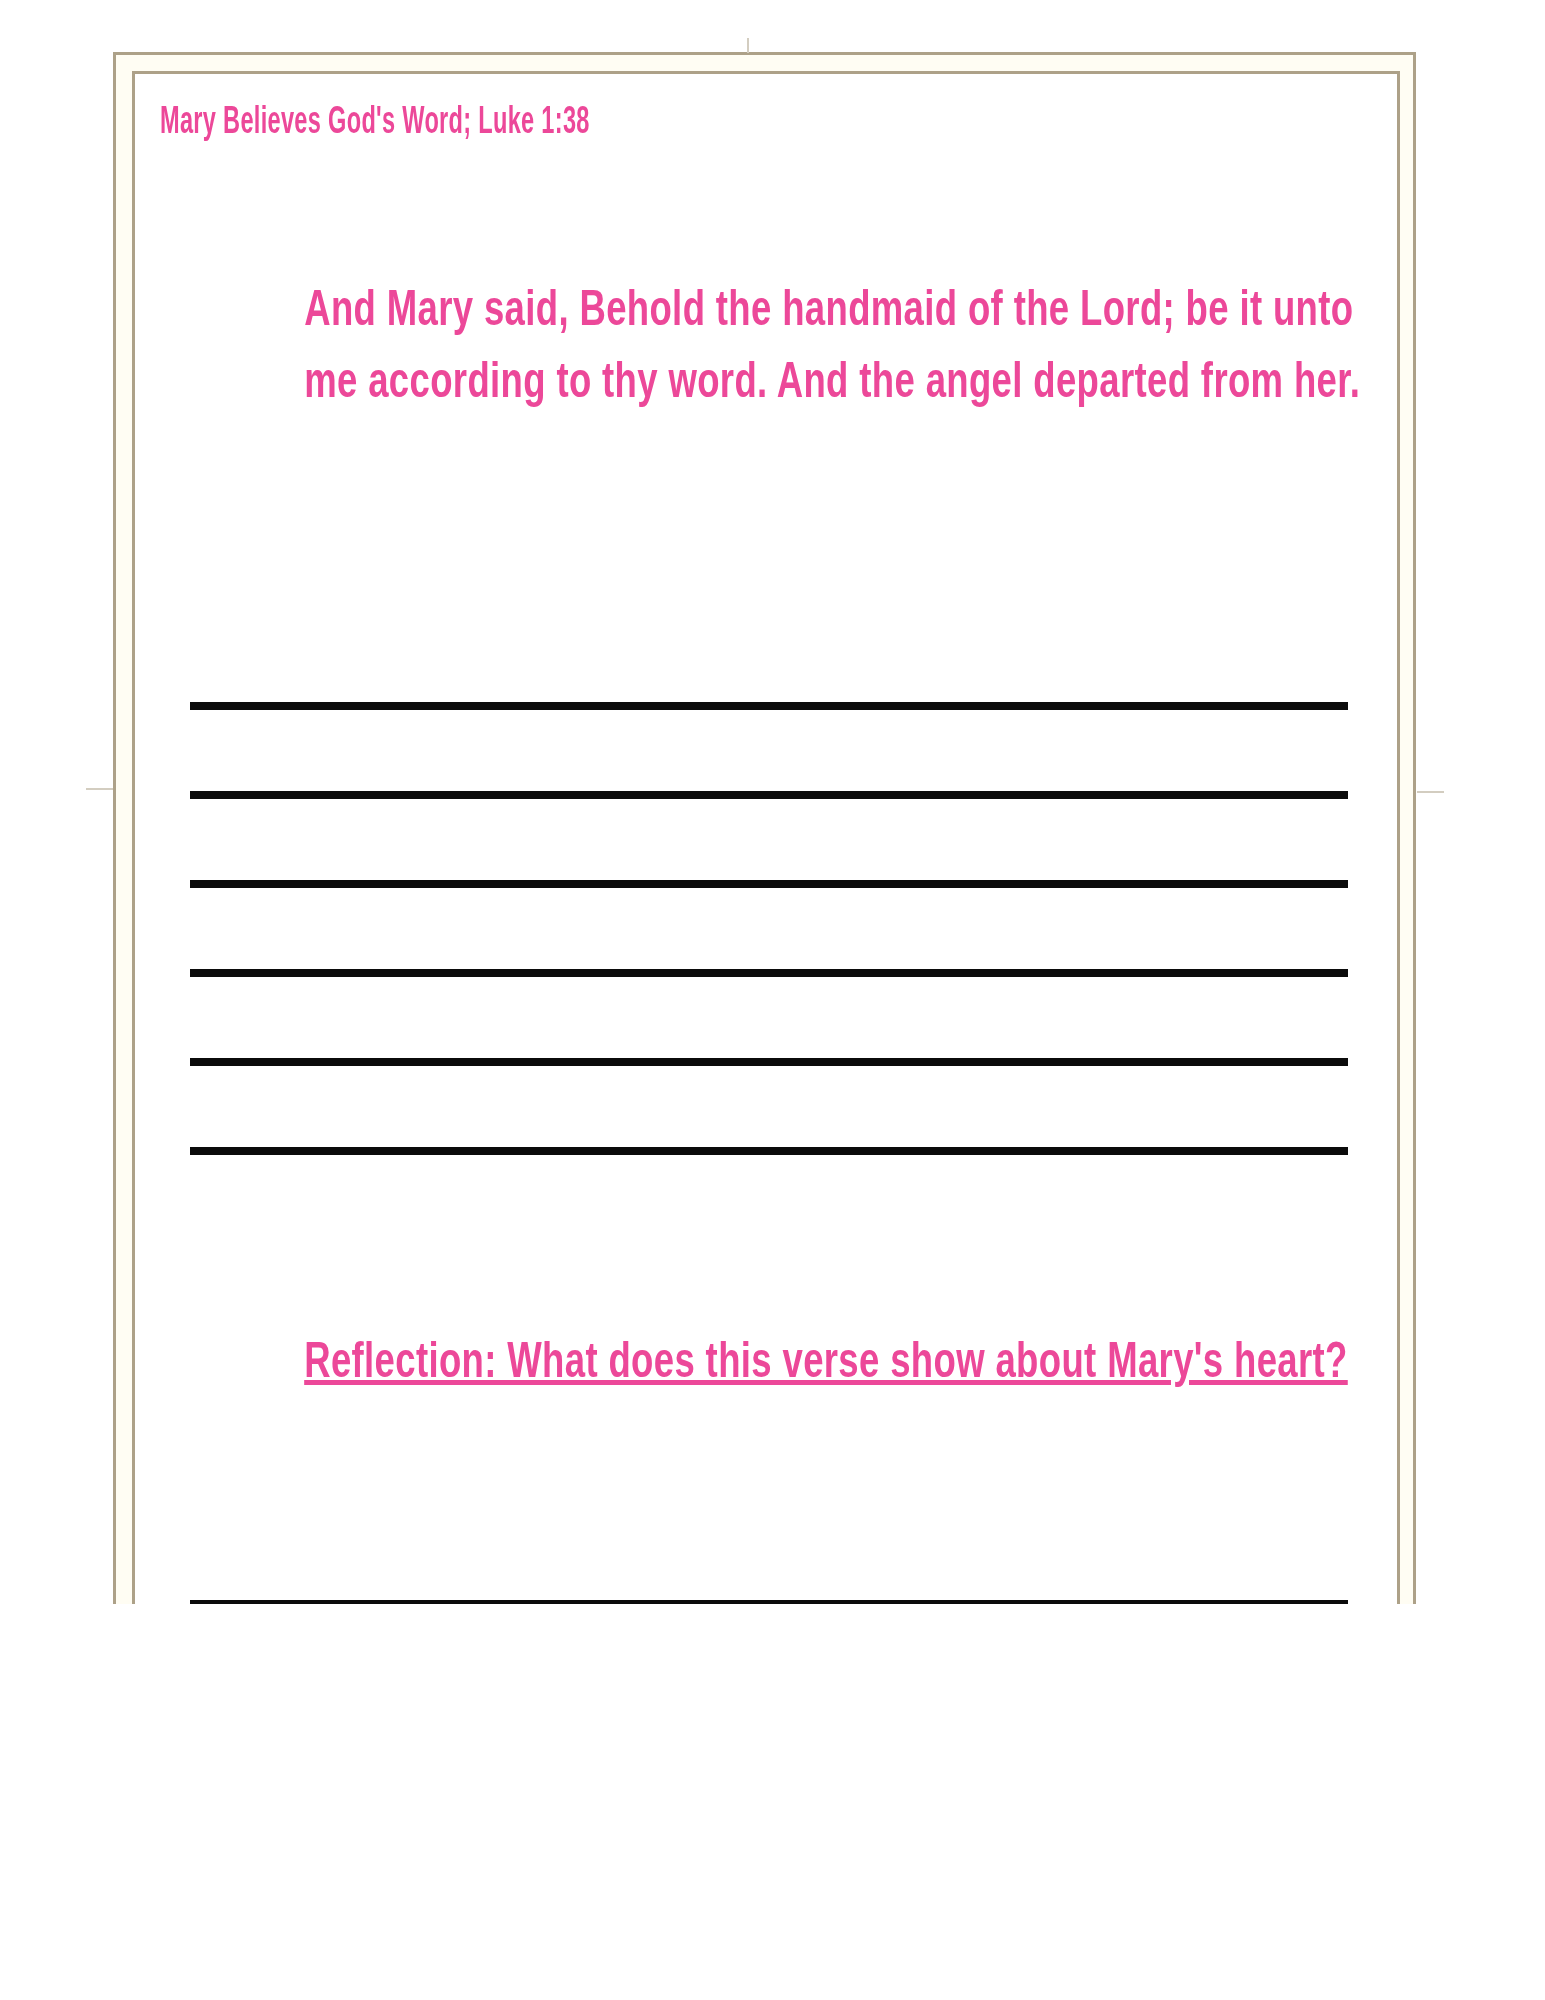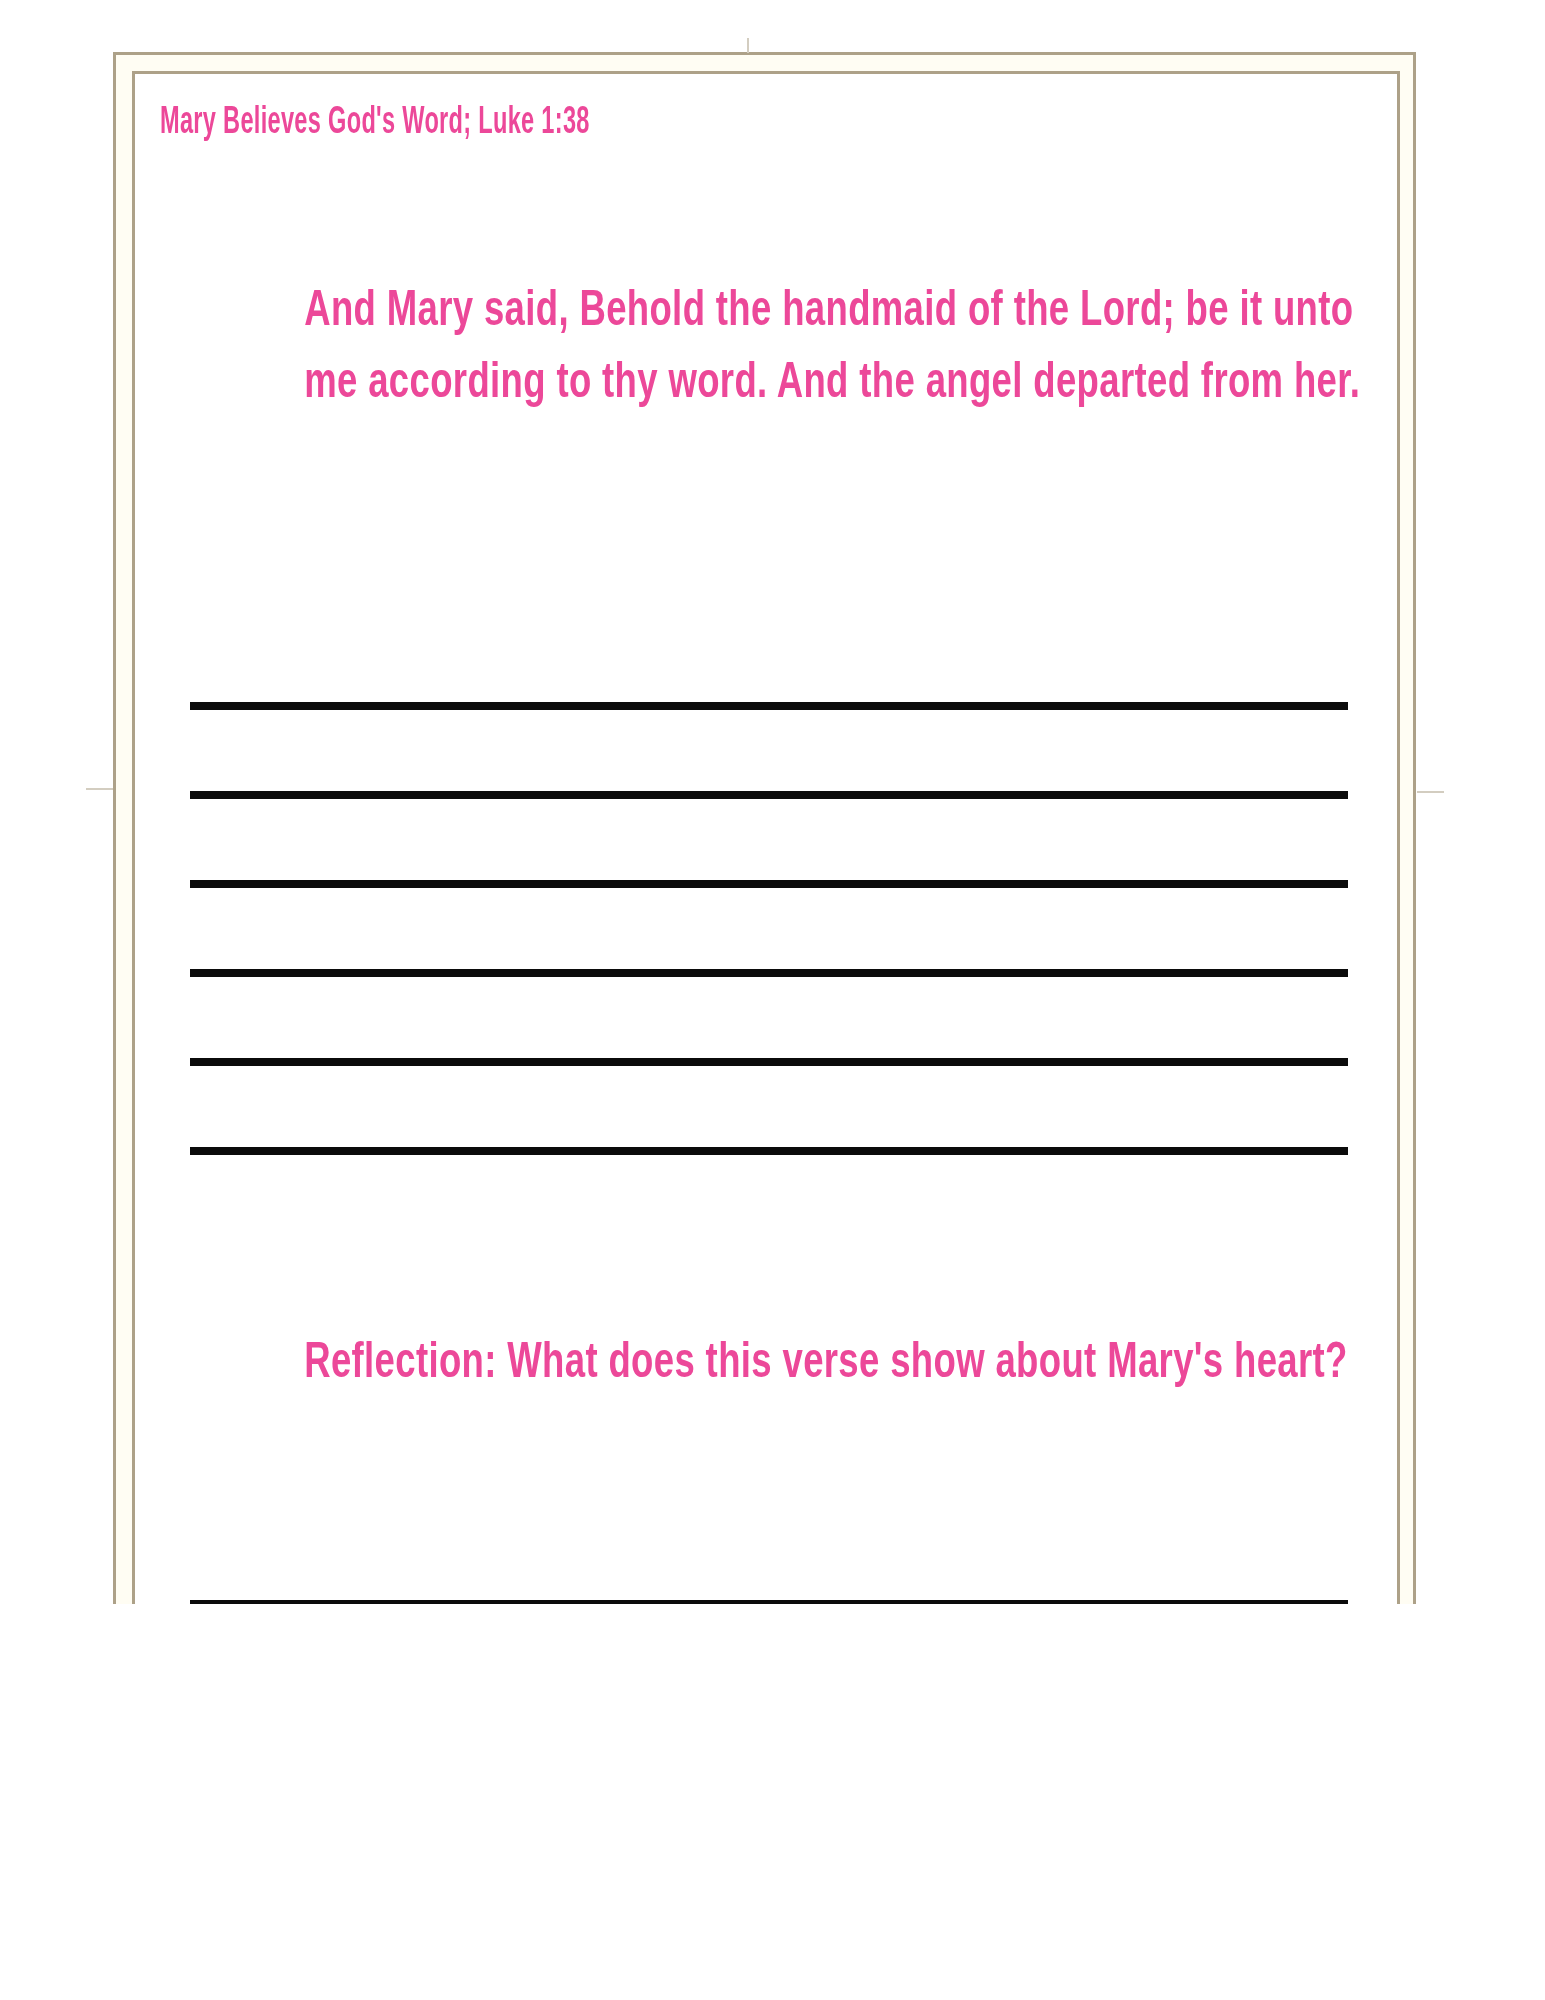--- a/index.html
+++ b/index.html
@@ -70,20 +70,21 @@
     white-space: nowrap;
     transform: scaleX(0.73);
     transform-origin: center;
   }
   .reflection-block {
     position: absolute;
     left: 133px;
     top: 1330px;
     width: 1268px;
     text-align: center;
+    text-decoration: underline;
   }
   .reflection-line {
     display: block;
     font-size: 50px;
     font-weight: 600;
     line-height: 60px;
     letter-spacing: 0.5px;
     white-space: nowrap;
     transform: scaleX(0.73);
     transform-origin: center;

